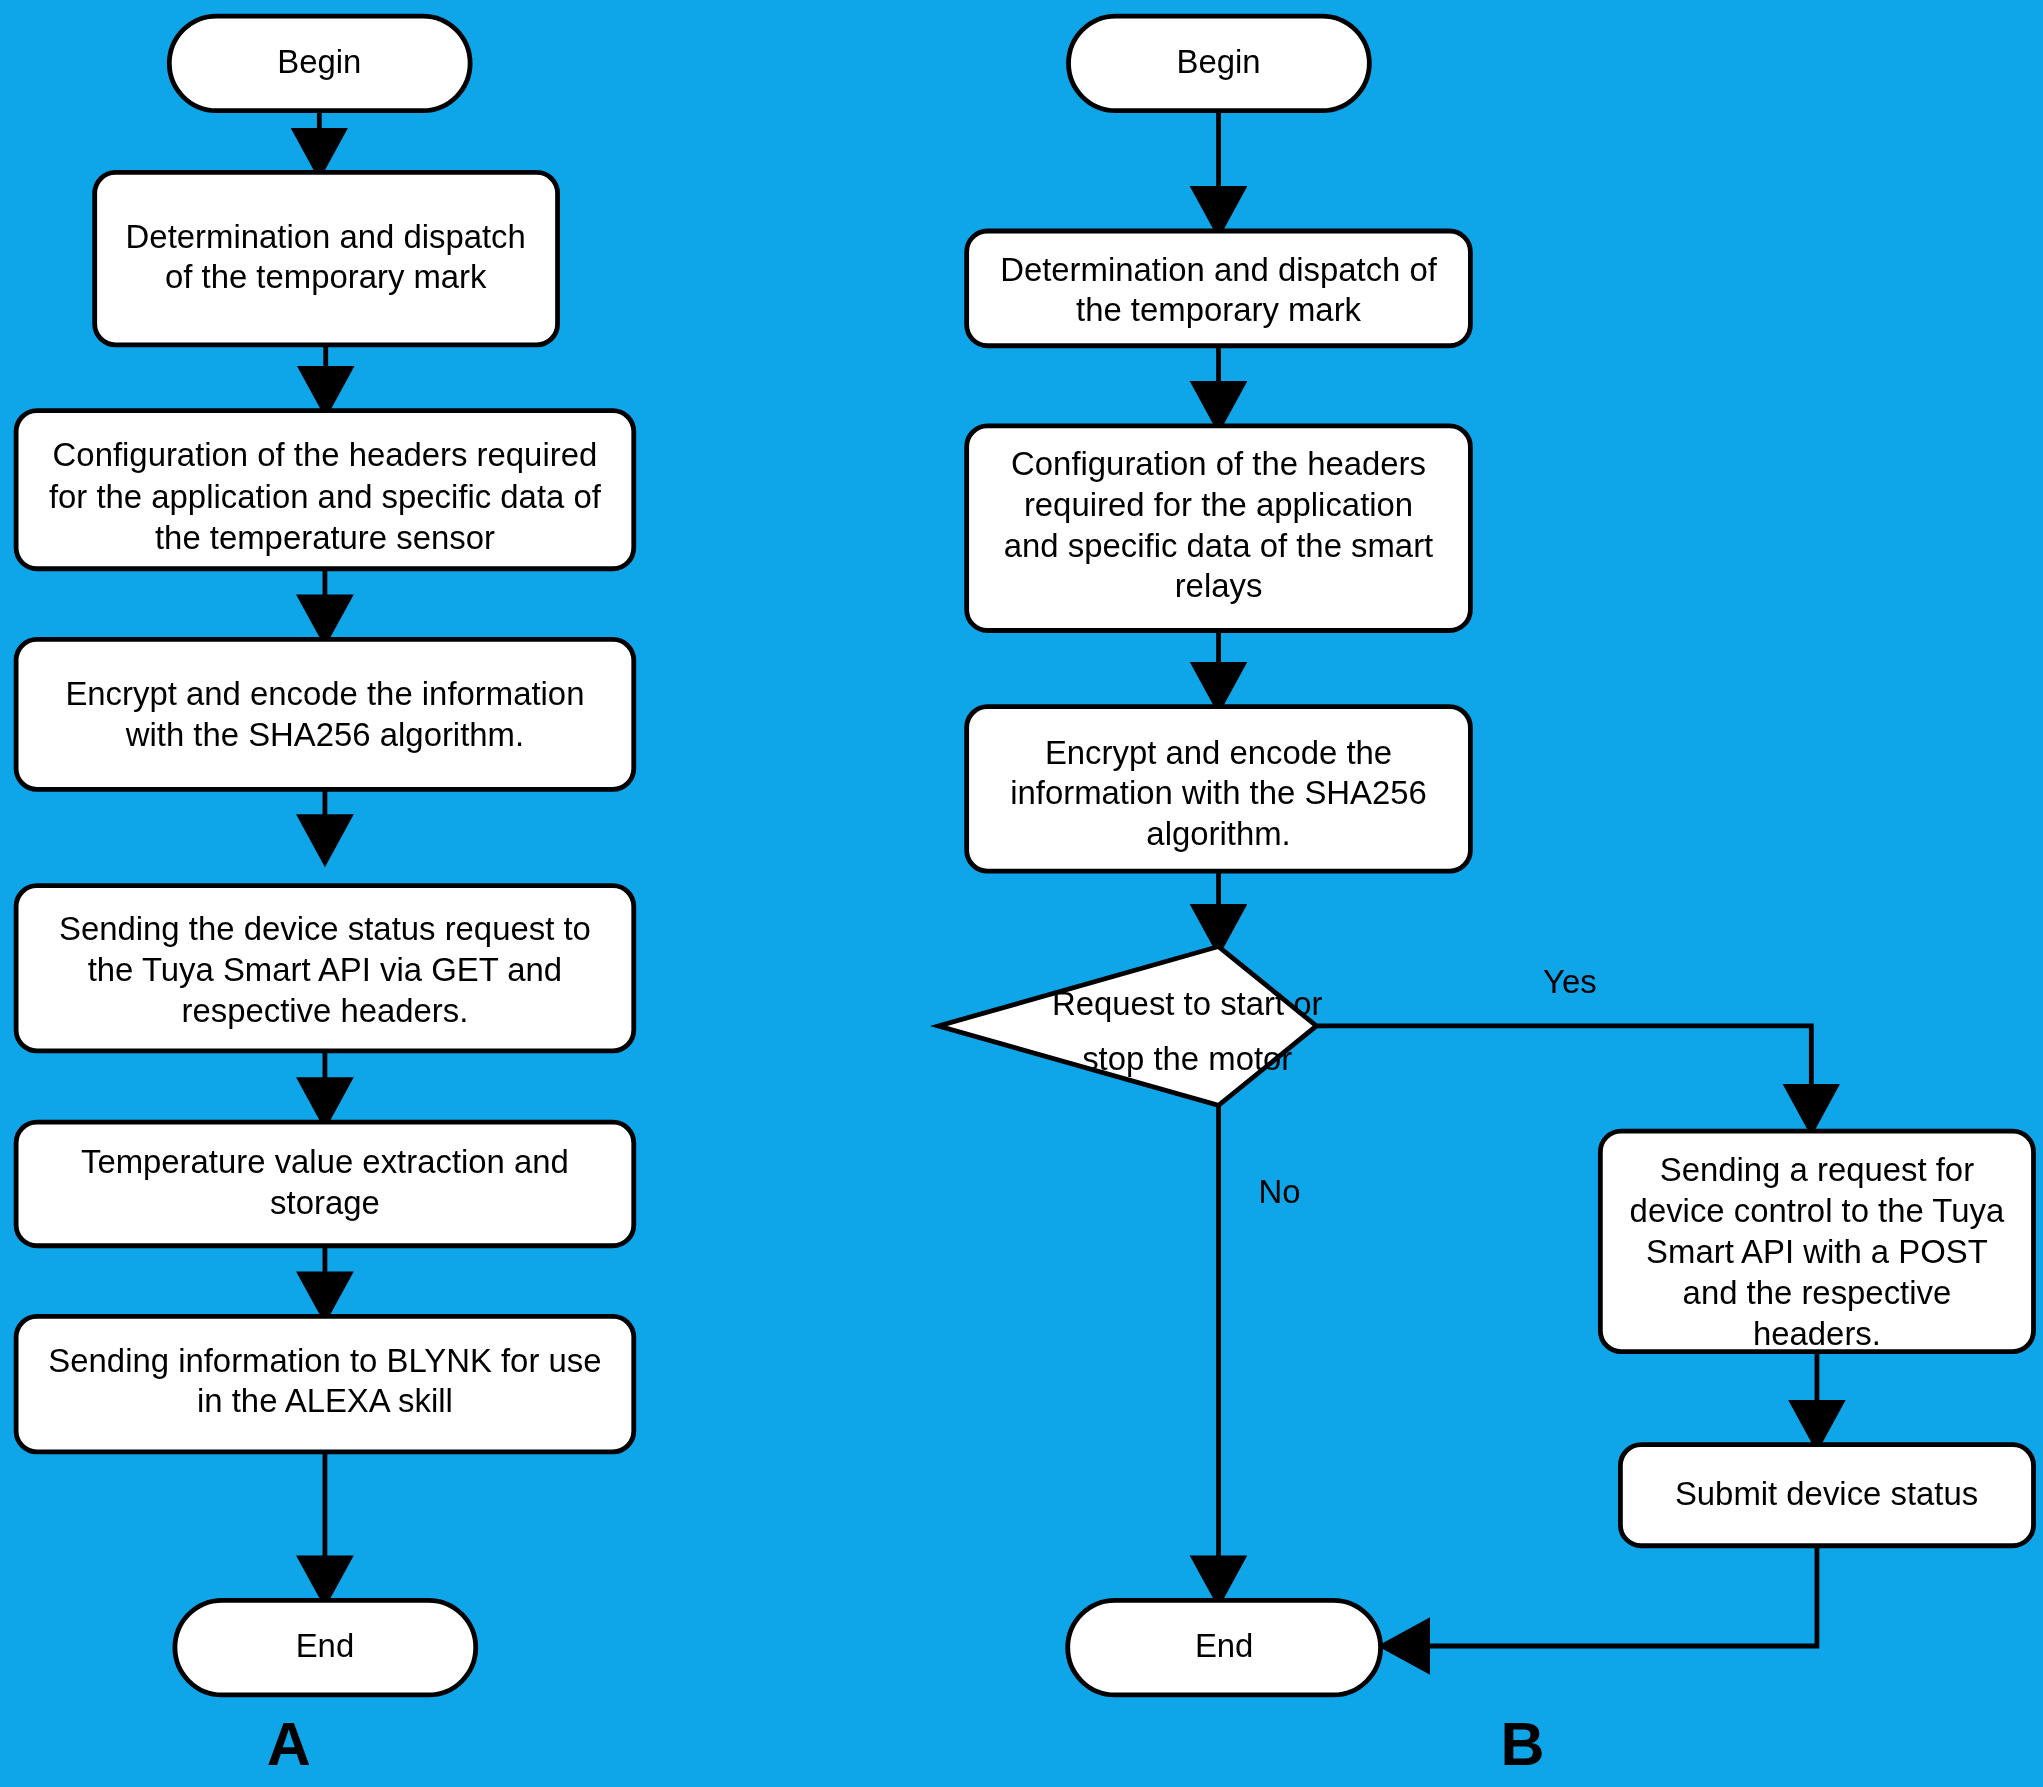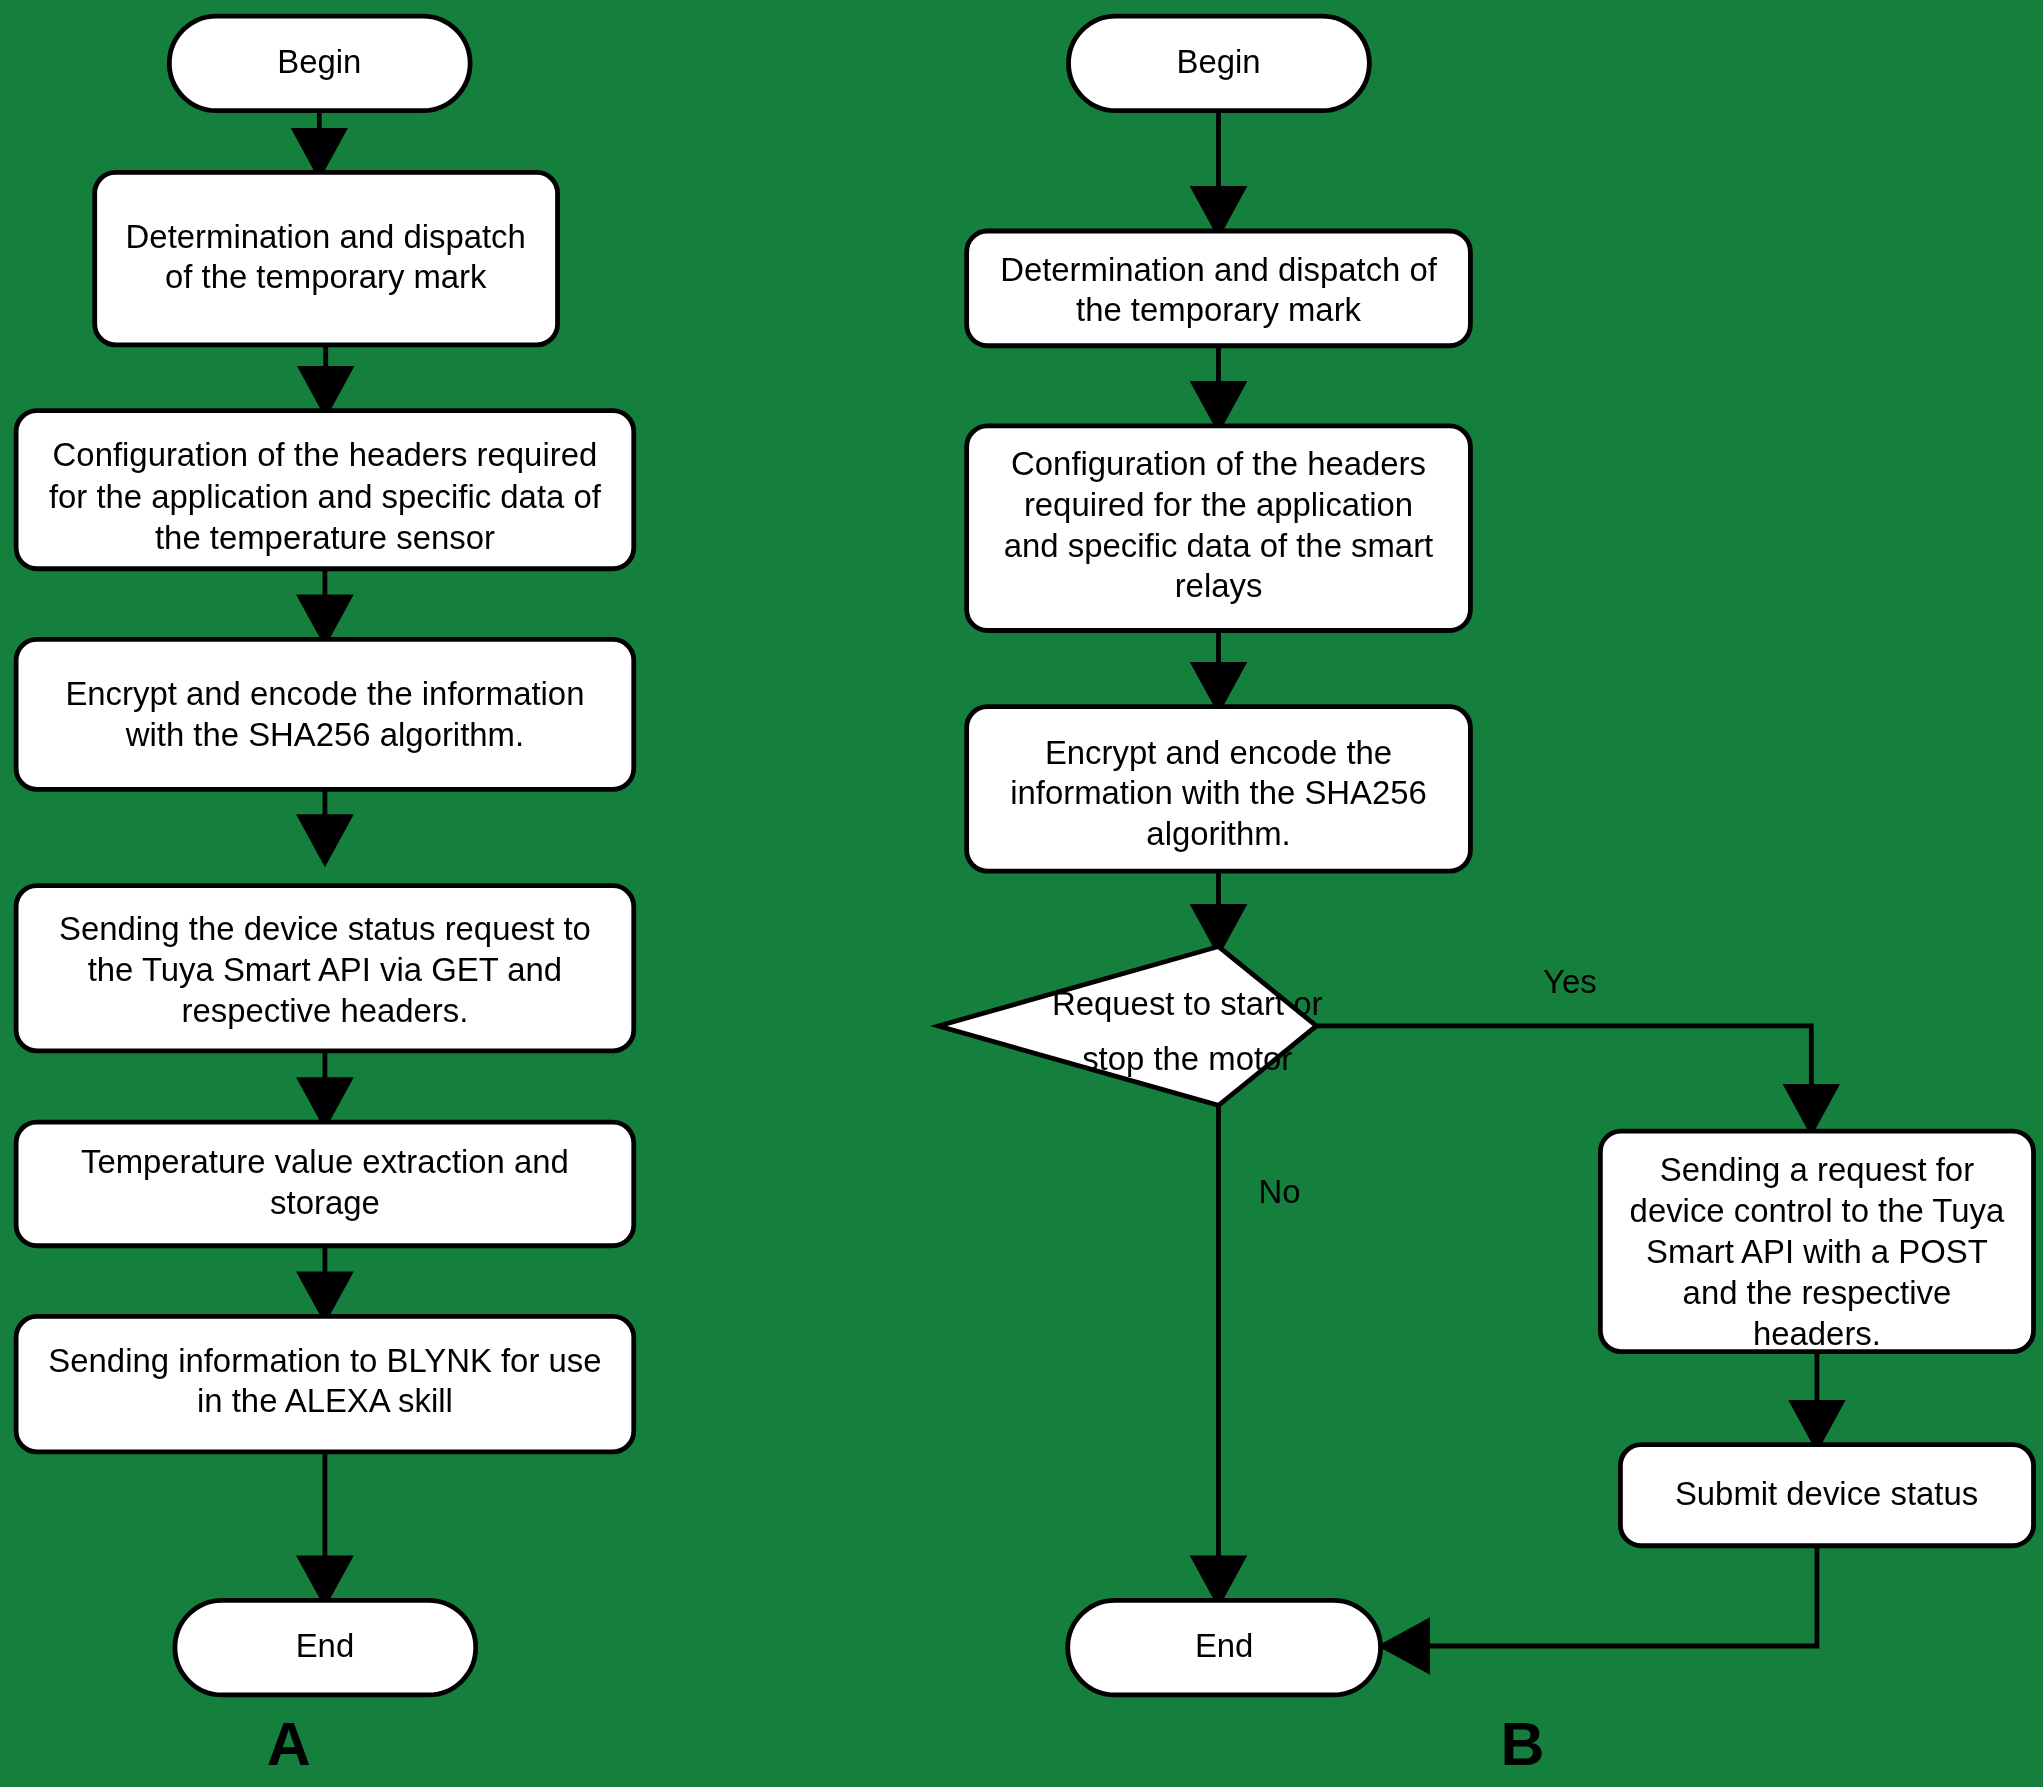--- a/index.html
+++ b/index.html
@@ -8,21 +8,21 @@
     padding: 0;
     background: #ffffff;
   }
   body {
     font-family: "Liberation Sans", sans-serif;
   }
   #canvas {
     position: relative;
     width: 2044px;
     height: 1788px;
-    background: #15803d;
+    background: #0ea5e9;
     overflow: hidden;
   }
   svg.flow {
     position: absolute;
     top: 0;
     left: 0;
     width: 2044px;
     height: 1788px;
   }
   .shape {

